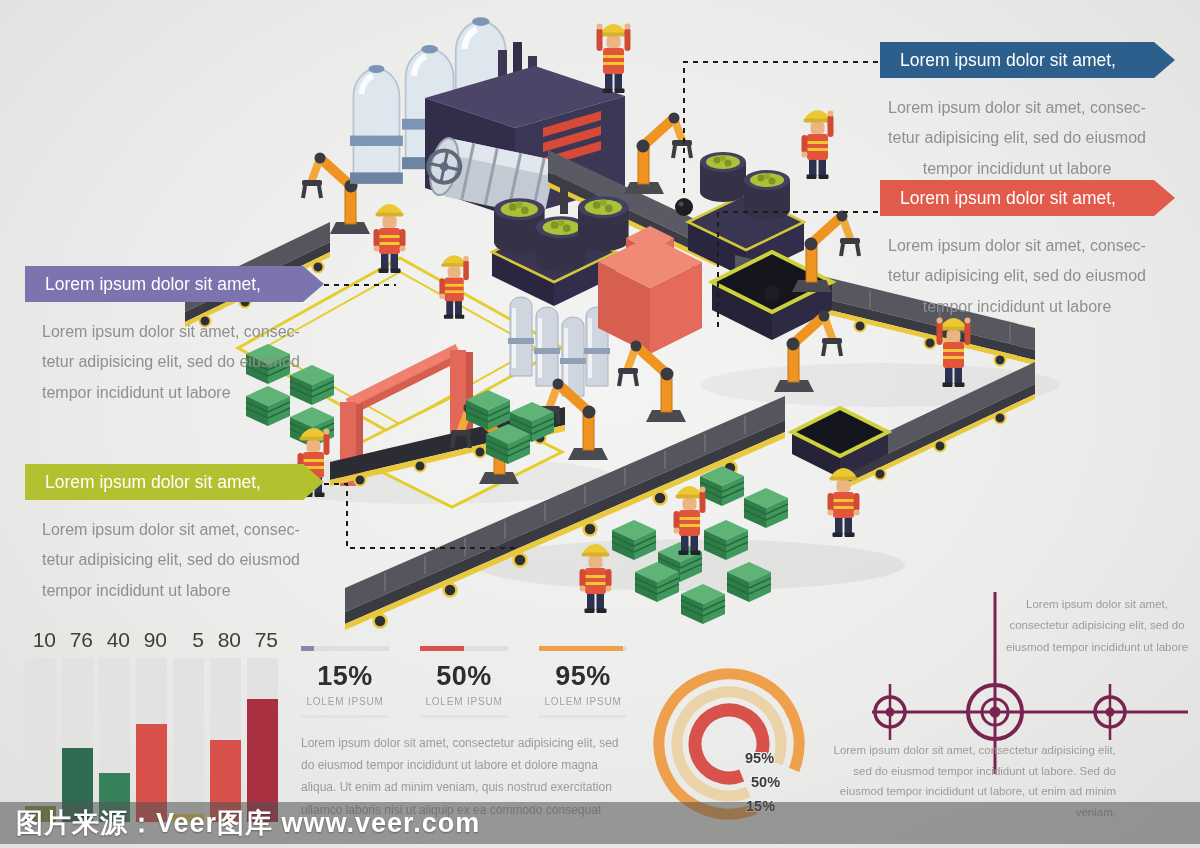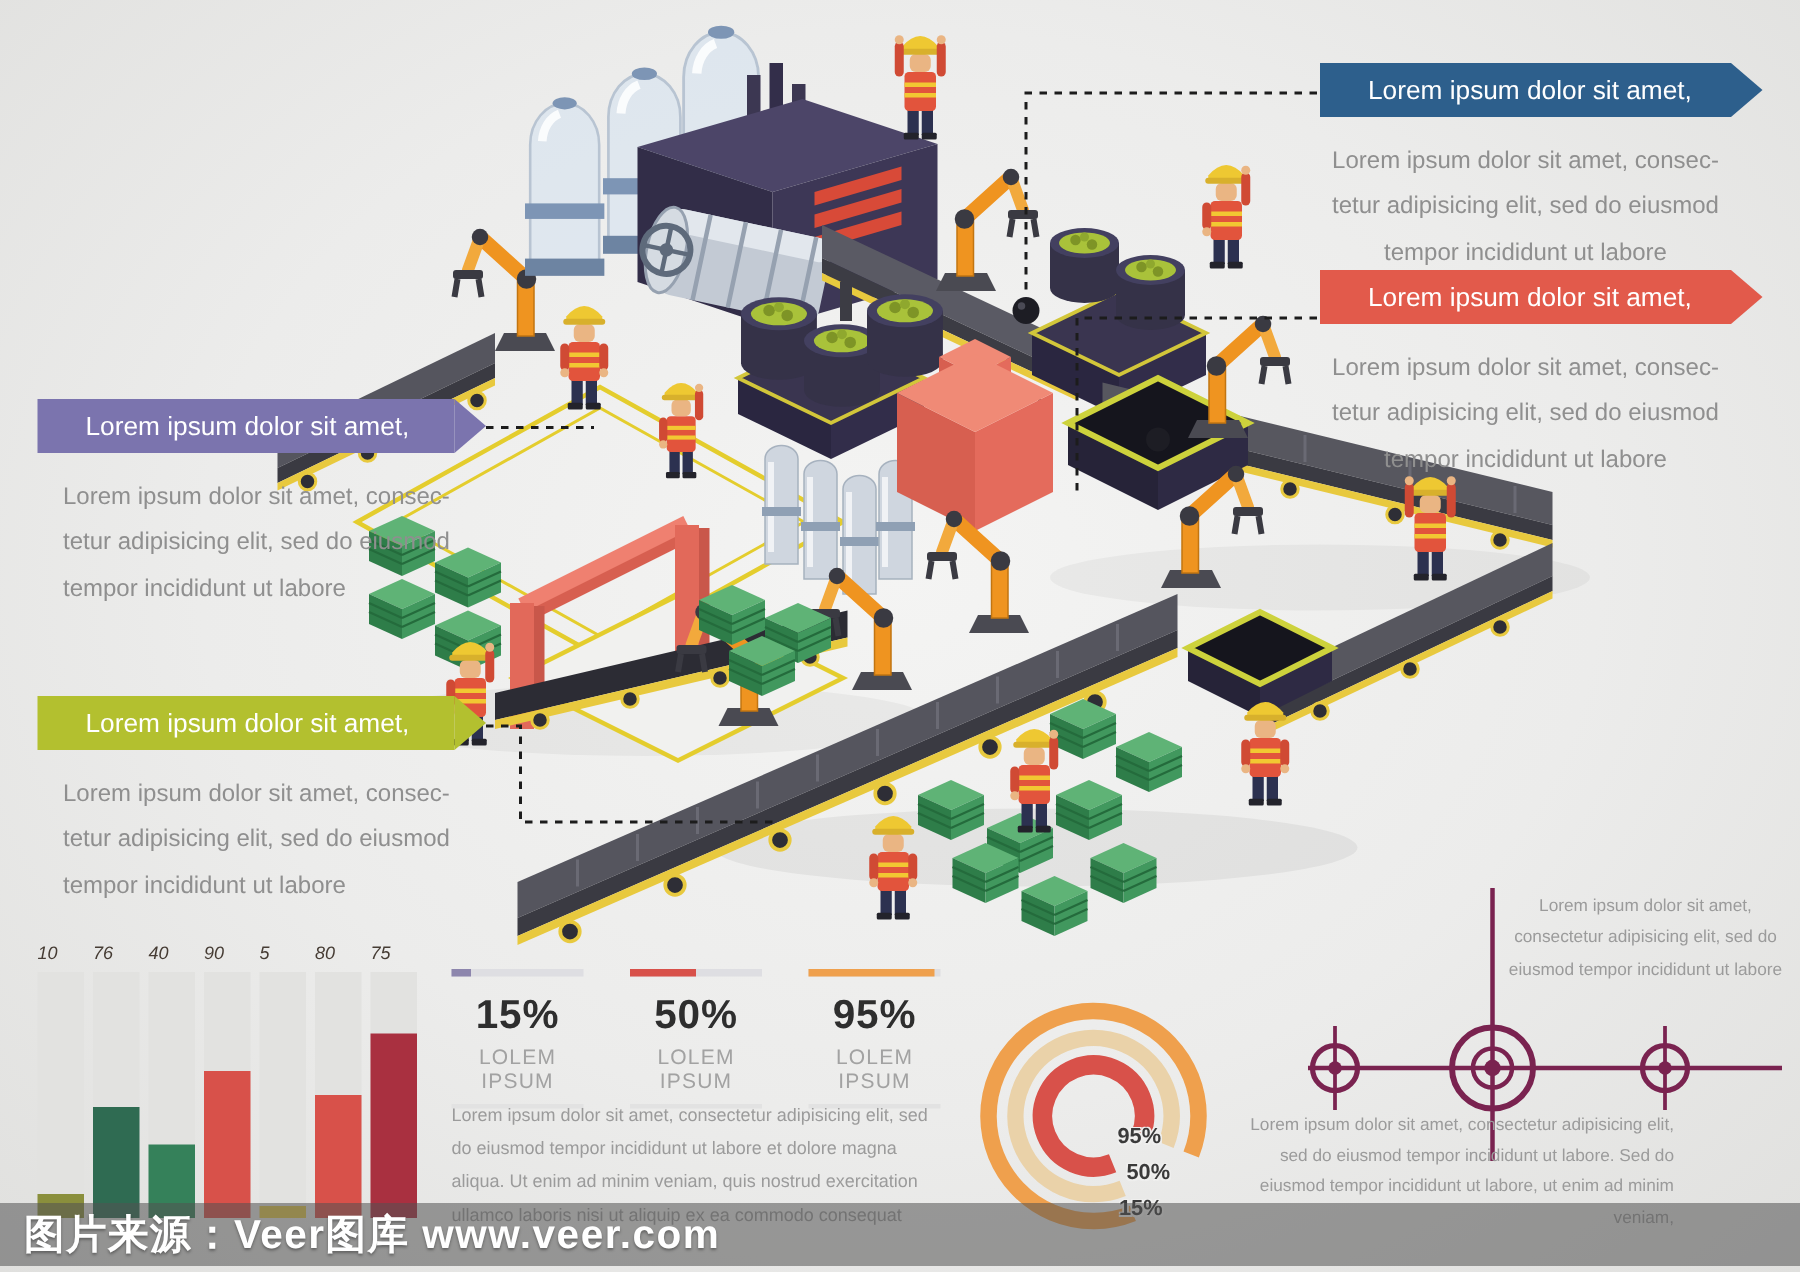--- a/index.html
+++ b/index.html
@@ -3,47 +3,47 @@
 <meta charset="utf-8">
 <style>
   html,body{margin:0;padding:0;background:#d8d8d8;font-family:"Liberation Sans",sans-serif;}
   .stage{position:relative;width:1200px;height:848px;margin:0 auto;overflow:hidden;
          background:radial-gradient(ellipse at 50% 45%, #f4f4f3 0%, #ececeb 55%, #e0e0de 100%);}
   .scene{position:absolute;left:0;top:0;}
 
   
   .callout{position:absolute;}
   .ribbon{position:relative;height:36px;line-height:36px;color:#fff;font-size:17.5px;
-          padding-left:32px;background:var(--ribbon,#888);white-space:nowrap;}
+          padding-left:20px;background:var(--ribbon,#888);white-space:nowrap;}
   .ribbon::after{content:"";position:absolute;left:100%;top:0;width:0;height:0;
           border-top:18px solid transparent;border-bottom:18px solid transparent;
           border-left:21px solid var(--ribbon,#888);}
   .callout-body{color:#8f8f8f;font-size:16px;line-height:1.9;}
   .c-purple{left:25px;top:266px;width:278px;}
   .c-green{left:25px;top:464px;width:278px;}
   .c-blue{left:880px;top:42px;width:274px;}
   .c-red{left:880px;top:180px;width:274px;}
   .c-purple .callout-body,.c-green .callout-body{padding:15px 0 0 17px;}
   .c-blue .callout-body,.c-red .callout-body{padding:15px 2px 0 2px;text-align:center;}
 
   
   .bar-chart{position:absolute;left:25px;top:628px;width:260px;}
   .bar-labels{display:flex;gap:6px;margin-bottom:6px;}
-  .bar-label{width:31px;text-align:left;font-size:12px;color:#463c34;font-style:italic;}
+  .bar-label{width:31px;text-align:right;font-size:21px;color:#463c34;}
   .bar-cols{display:flex;gap:6px;height:164px;align-items:flex-end;}
   .bar-col{width:31px;height:164px;background:#e2e2e0;position:relative;}
   .bar-fill{position:absolute;bottom:0;left:0;right:0;}
 
   
   .stats{position:absolute;left:301px;top:646px;display:flex;gap:31px;}
   .stat{width:88px;}
   .stat-track{height:5px;background:#dedee2;margin-bottom:10px;position:relative;}
   .stat-fill{position:absolute;left:0;top:0;bottom:0;}
   .stat-value{font-size:27px;font-weight:bold;color:#2e2e2e;text-align:center;letter-spacing:.5px;}
-  .stat-label{font-size:14px;color:#a2a2a2;text-align:center;letter-spacing:.8px;margin-top:4px;}
+  .stat-label{font-size:10px;color:#a2a2a2;text-align:center;letter-spacing:.8px;margin-top:4px;}
   .stat-underline{height:3px;background:#e2e2e2;margin-top:8px;}
 
   .stats-paragraph{position:absolute;left:301px;top:732px;width:332px;margin:0;
           font-size:12px;line-height:1.85;color:#9b9b9b;}
 
   
   .donut{position:absolute;left:645px;top:658px;width:170px;height:176px;}
   .donut-label{position:absolute;font-size:14.5px;font-weight:bold;color:#3a3a3a;
           text-shadow:-1px -1px 0 #efefee,1px 1px 0 #efefee,-1px 1px 0 #efefee,1px -1px 0 #efefee;}
 

